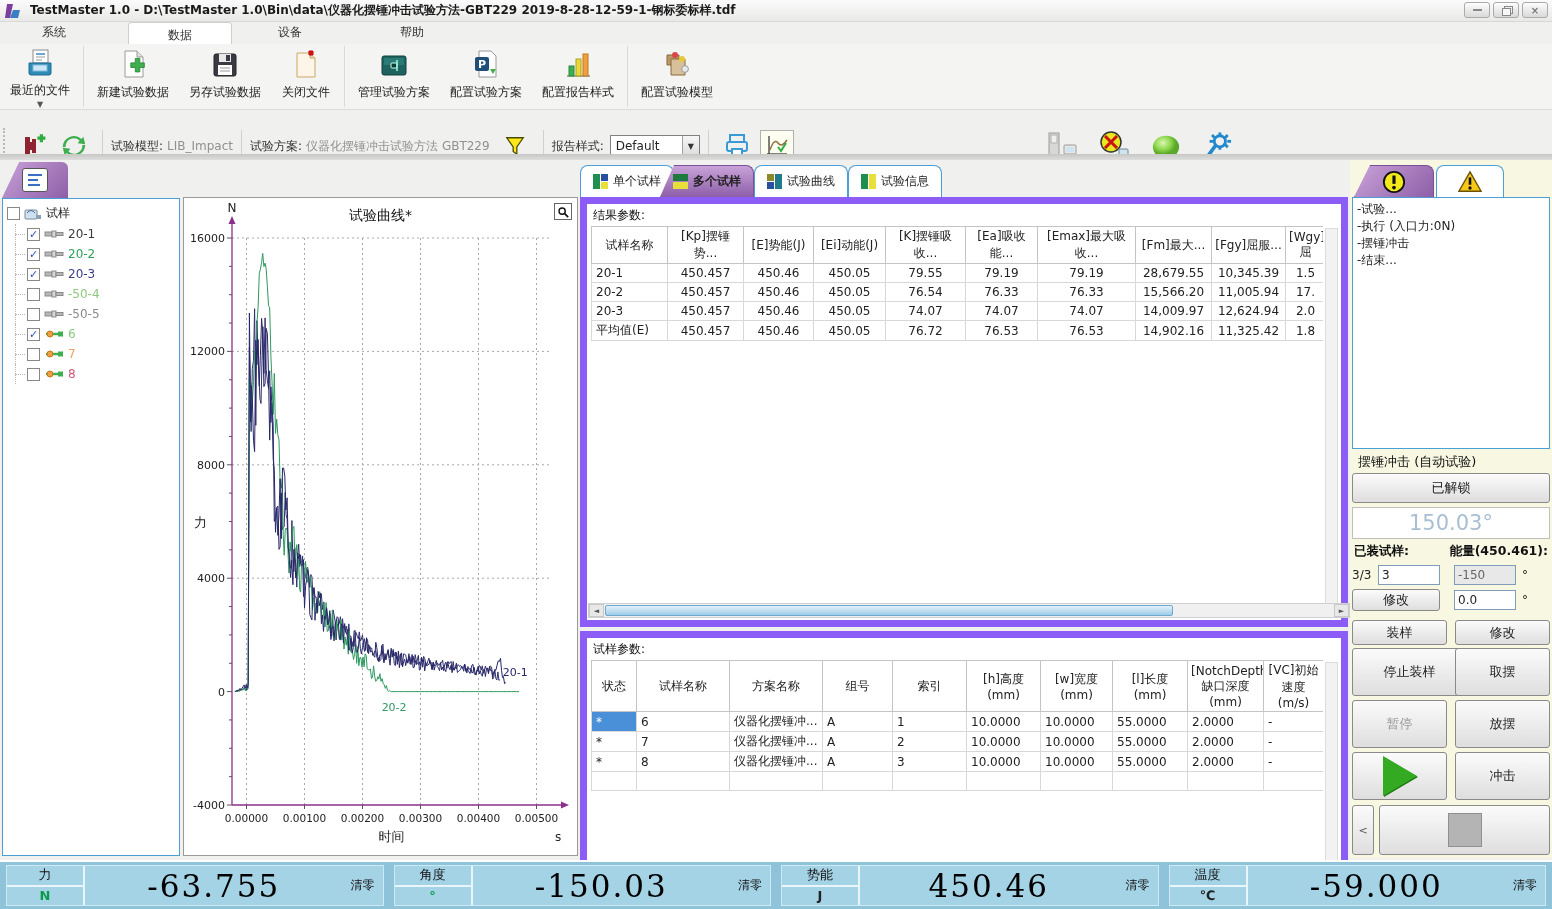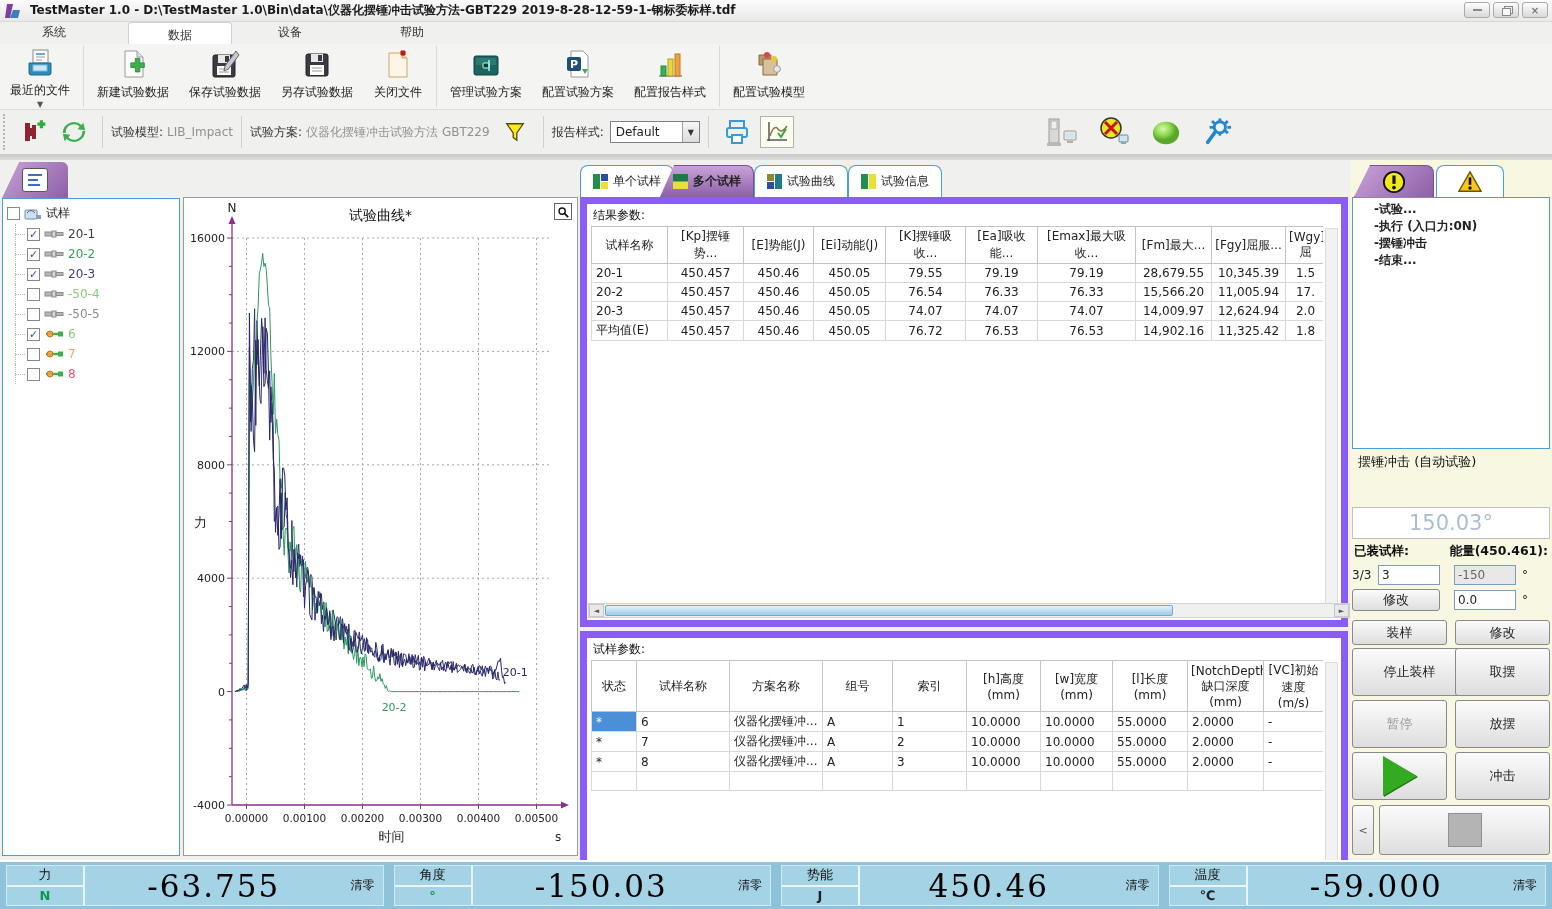--- a/index.html
+++ b/index.html
@@ -24,21 +24,21 @@
 
   
   .toolbar { position:absolute; left:0; top:44px; width:1552px; height:66px; background:#f4f4f2; border-bottom:1px solid #dcdcda; display:flex; align-items:stretch; }
   .tb-btn { display:flex; flex-direction:column; align-items:center; justify-content:flex-start; padding:4px 10px 2px 10px; min-width:70px; cursor:default; }
   .tb-btn .ico { width:34px; height:34px; display:flex; align-items:center; justify-content:center; }
   .tb-btn .lbl { margin-top:2px; font-size:12px; white-space:nowrap; }
   .tb-btn .drop { font-size:8px; color:#555; margin-top:1px; }
   .tb-sep { width:1px; background:#dadad8; margin:2px 3px; }
 
   
-  .toolbar2 { position:absolute; left:0; top:110px; width:1248px; height:44px; background:#f0f0ee; display:flex; align-items:center; }
+  .toolbar2 { position:absolute; left:0; top:124px; width:1248px; height:44px; background:#f0f0ee; display:flex; align-items:center; }
   .t2-handle { width:5px; height:36px; border-left:2px dotted #b8b8b6; margin:0 6px 0 3px; }
   .t2-ico { width:34px; height:32px; display:flex; align-items:center; justify-content:center; margin:0 3px; }
   .t2-sep { width:1px; height:32px; background:#d0d0ce; margin:0 8px; }
   .t2-label { color:#333; white-space:nowrap; }
   .t2-value { color:#909090; margin-left:4px; white-space:nowrap; }
   .combo { display:flex; margin-left:6px; width:90px; height:22px; border:1px solid #808080; background:#fff; align-items:center; }
   .combo .cval { flex:1; padding-left:5px; }
   .combo .carr { width:17px; height:20px; background:linear-gradient(#f6f6f6,#dcdcdc); border-left:1px solid #a0a0a0; display:flex; align-items:center; justify-content:center; font-size:8px; color:#333; }
   .t2-right { margin-left:auto; display:flex; align-items:center; margin-right:10px; gap:12px; }
   .toolbar2-shadow { position:absolute; left:0; top:154px; width:1552px; height:6px; background:linear-gradient(#c6c6c4,#dedede); }
@@ -77,21 +77,21 @@
   .hscroll { position:absolute; left:1px; height:15px; background:#f0f0f0; border:1px solid #d0d0d0; display:flex; align-items:center; }
   .hscroll .arr { width:15px; height:13px; background:#e8e8e8; border:1px solid #c8c8c8; font-size:7px; color:#555; display:flex; align-items:center; justify-content:center; flex:none; }
   .hthumb-blue { height:11px; background:linear-gradient(#e4f2fc,#9fcbe8); border:1px solid #6fa8d0; border-radius:2px; margin-left:1px; }
   .vscroll { position:absolute; width:13px; background:#f2f2f2; border:1px solid #dcdcdc; }
 
   
   .right-panel { position:absolute; left:1350px; top:0px; width:202px; height:698px; background:#f7f7e2; }
   .rtabs { position:absolute; left:4px; top:3px; height:34px; display:flex; align-items:flex-end; gap:2px; }
   .rtab { width:68px; height:32px; display:flex; align-items:center; justify-content:center; background:#fff; border:1px solid #4a9fd8; border-bottom:none; border-radius:8px 8px 0 0; }
   .rtab.active { background:linear-gradient(135deg,#c9a2d8,#8d5fa8); clip-path:polygon(16px 0,100% 0,100% 100%,0 100%); width:80px; border-color:#7a4f96; }
-  .log-box { position:absolute; left:2px; top:37px; width:198px; height:252px; background:#fff; border:1px solid #4a9fd8; padding:3px 21px; overflow:hidden;font-weight:bold; }
+  .log-box { position:absolute; left:2px; top:37px; width:198px; height:252px; background:#fff; border:1px solid #4a9fd8; padding:3px 4px; overflow:hidden; }
   .log-line { line-height:17px; white-space:nowrap; font-size:12px; }
   .mode-label { position:absolute; left:8px; top:293px; font-size:13px; color:#111; }
   .btn { background:linear-gradient(#fbfbfb,#dedede); border:1px solid #8a8a8a; border-radius:3px; display:flex; align-items:center; justify-content:center; font-size:13px; color:#222; }
   .unlock-btn { position:absolute; left:2px; top:313px; width:198px; height:30px; font-size:13px; }
   .angle-display { position:absolute; left:2px; top:347px; width:198px; height:32px; background:#fff; border:1px solid #c0c0c0; display:flex; align-items:center; justify-content:center; font-size:21px; color:#a9bed2; }
   .load-sec { position:absolute; left:2px; top:383px; width:198px; height:76px; }
   .load-sec .cap { font-size:12.5px; font-weight:bold; color:#111; }
   .inp { background:#fff; border:1px solid #7f9db9; height:20px; font-size:12px; padding:0 3px; display:flex; align-items:center; }
   .inp.dis { background:#e8e8e8; color:#666; }
   .play-tri { width:0; height:0; border-left:34px solid #33aa22; border-top:20px solid transparent; border-bottom:20px solid transparent; filter:drop-shadow(1px 1px 0 #1d7713); }
@@ -153,34 +153,20 @@
       <div class="tb-sep"></div>
       <div class="tb-btn">
         <span class="ico">
           <svg viewBox="0 0 32 32" width="32" height="32">
             <path d="M8 2 h12 l6 6 v20 h-18 Z" fill="#fdfdfd" stroke="#9a9a9a"></path>
             <path d="M20 2 v6 h6" fill="#e0e0e0" stroke="#9a9a9a"></path>
             <path d="M17 16 h5 v5 h5 v5 h-5 v5 h-5 v-5 h-5 v-5 h5 Z" fill="#3fae4f" stroke="#2a8a3a" transform="translate(3,-5) scale(0.9)"></path>
           </svg>
         </span>
         <span class="lbl">新建试验数据</span>
-      </div>
-      <div class="tb-btn">
-        <span class="ico">
-          <svg viewBox="0 0 32 32" width="32" height="32">
-            <rect x="4" y="6" width="22" height="22" rx="2" fill="#3a3a44" stroke="#222"></rect>
-            <rect x="9" y="6" width="12" height="8" fill="#e8e8e8"></rect>
-            <rect x="16" y="7" width="4" height="6" fill="#3a3a44"></rect>
-            <rect x="8" y="17" width="14" height="9" fill="#fff"></rect>
-            <line x1="10" y1="20" x2="20" y2="20" stroke="#999"></line>
-            <line x1="10" y1="23" x2="20" y2="23" stroke="#999"></line>
-            <path d="M27 2 L16 17 l-1 5 4.5-2 L30 6 Z" fill="#c8c8d0" stroke="#666"></path>
-          </svg>
-        </span>
-        <span class="lbl">保存试验数据</span>
       </div>
       <div class="tb-btn">
         <span class="ico">
           <svg viewBox="0 0 32 32" width="32" height="32">
             <rect x="5" y="5" width="22" height="22" rx="2" fill="#3a3a44" stroke="#222"></rect>
             <rect x="10" y="5" width="12" height="8" fill="#e8e8e8"></rect>
             <rect x="17" y="6" width="4" height="6" fill="#3a3a44"></rect>
             <rect x="9" y="16" width="14" height="10" fill="#fff"></rect>
             <line x1="11" y1="19" x2="21" y2="19" stroke="#999"></line>
             <line x1="11" y1="22" x2="21" y2="22" stroke="#999"></line>
@@ -737,20 +723,21 @@
             </svg>
         </div>
       </div>
       <div class="log-box" id="logBox">
           <div class="log-line">-试验...</div>
           <div class="log-line">-执行  (入口力:0N)</div>
           <div class="log-line">-摆锤冲击</div>
           <div class="log-line">-结束...</div>
         </div>
       <div class="mode-label">摆锤冲击 (自动试验)</div>
+      <div class="btn unlock-btn">已解锁</div>
       <div class="angle-display">150.03°</div>
 
       <div class="load-sec">
         <div style="display:flex; justify-content:space-between; padding:0 2px;">
           <span class="cap">已装试样:</span>
           <span class="cap">能量(450.461):</span>
         </div>
         <div style="display:flex; align-items:center; margin-top:5px;">
           <span style="width:26px;">3/3</span>
           <div class="inp" style="width:62px;">

